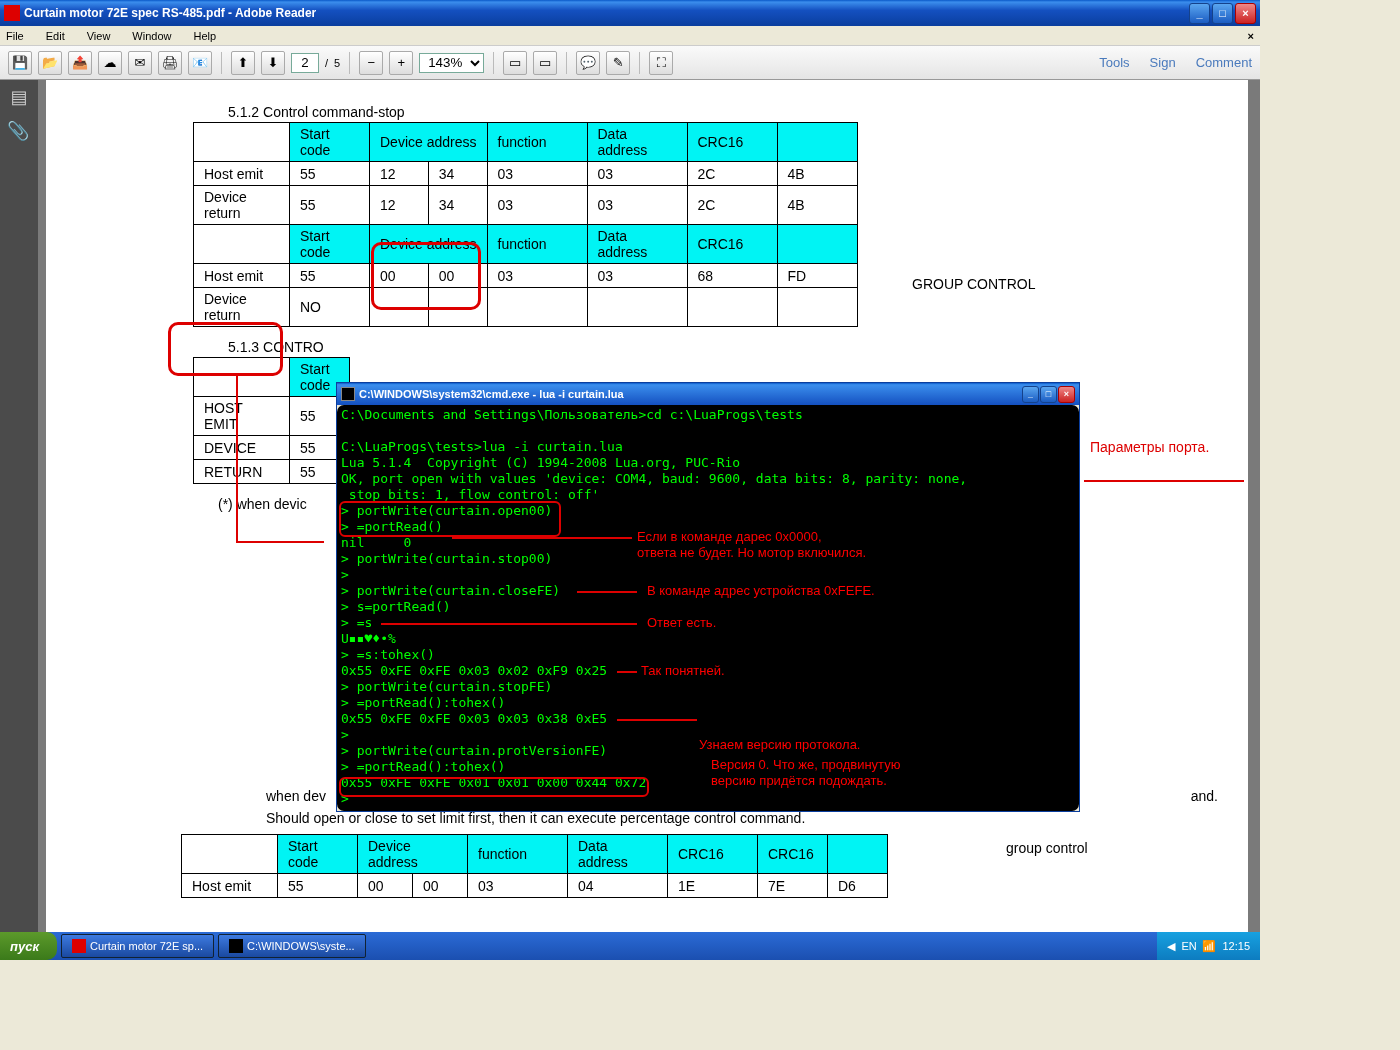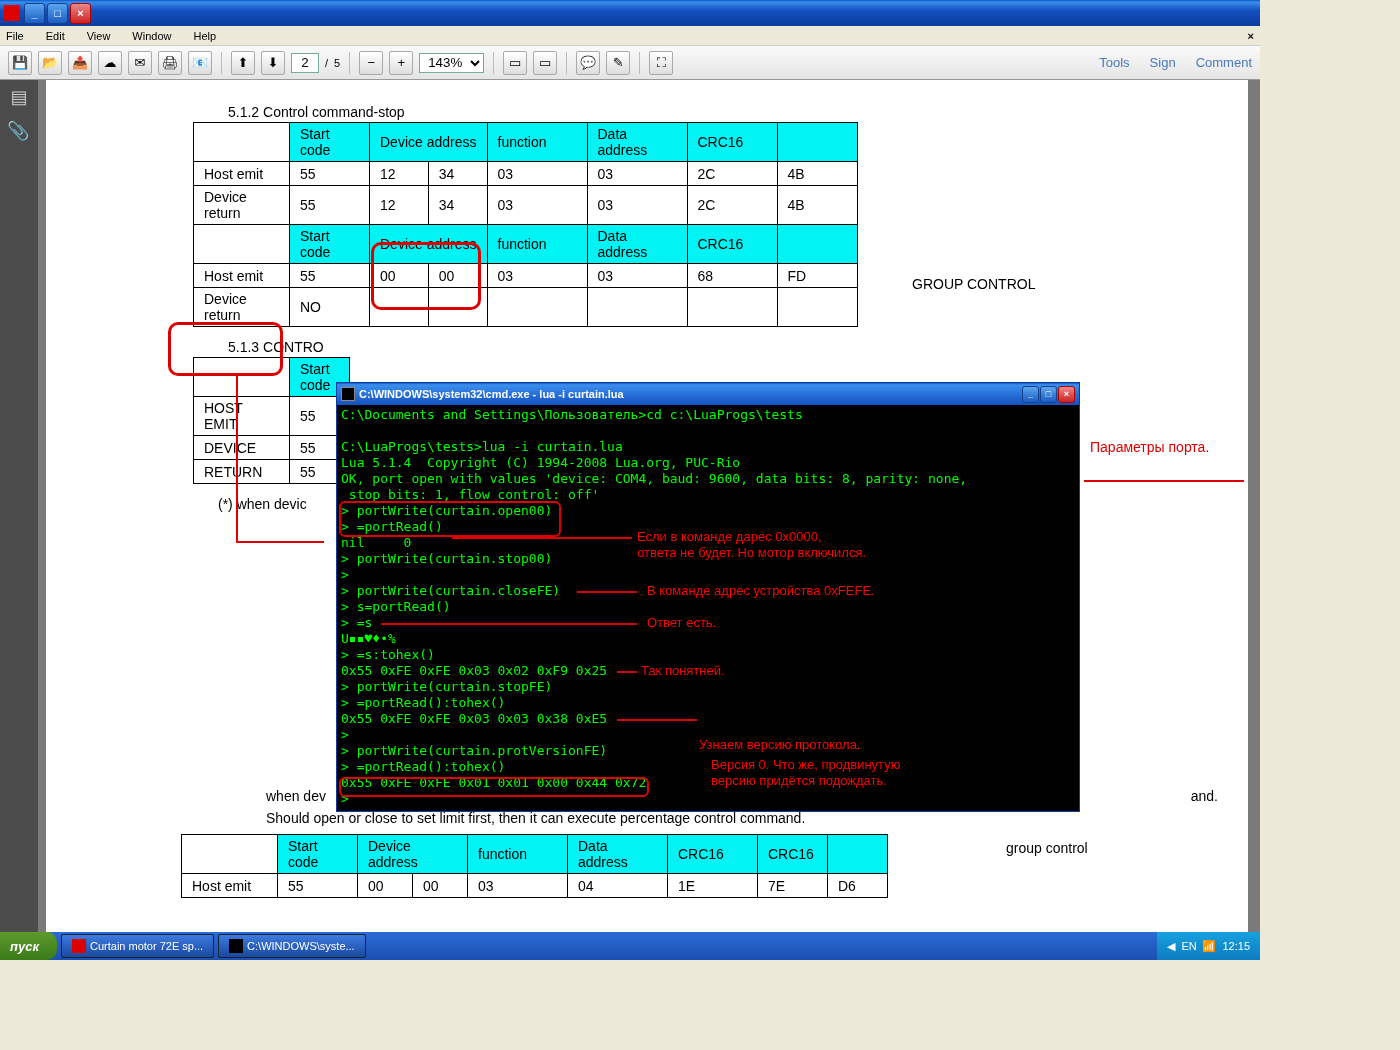--- a/index.html
+++ b/index.html
@@ -28,35 +28,36 @@
 table.pdf .hdr td { background:#00f4f4; }
 .redbox { border:3px solid #d00; border-radius:10px; position:absolute; }
 .redtxt { color:#d00; font-family:Verdana,sans-serif; font-size:14px; position:absolute; }
 .redline { position:absolute; background:#d00; height:2px; }
 
 .cmdwin { position:absolute; left:336px; top:302px; width:744px; border:1px solid #0a3e9e; background:#ece9d8; }
 .cmdtitle { height:22px; background:linear-gradient(to bottom,#0a59c8,#3b8eed 8%,#1450c0); color:white; display:flex; align-items:center; padding:0 4px; font-size:11px; font-weight:bold; }
 .cmdtitle .cmdicon { width:14px; height:14px; background:#000; border:1px solid #888; margin-right:4px; }
 .cmdbtns { margin-left:auto; display:flex; gap:1px; }
 .cmdbtns .winbtn { width:17px; height:17px; font-size:9px; line-height:14px; }
-.cmdbody { background:#000; color:#0f0; font-family:'Lucida Console',monospace; font-size:13px; padding:2px 4px; line-height:16px; white-space:pre; height:406px; overflow:hidden; position:relative; }
+.cmdbody { background:#000; color:#0f0; font-family:'Lucida Console',monospace; font-size:13px; padding:2px 4px; line-height:16px; white-space:pre; height:406px; overflow:hidden; position:relative;border-radius:7px; }
 .cmdbody .ann { color:#f00; position:absolute; font-family:Verdana,sans-serif; font-size:13px; }
 .cmdbody .annline { position:absolute; background:#d00; height:2px; }
 .cmdbody .rbox { border:2px solid #d00; border-radius:6px; position:absolute; }
 
 .taskbar { position:absolute; bottom:0; left:0; right:0; height:28px; background:linear-gradient(#2b6bd6,#1b4fb0); display:flex; align-items:center; }
 .start { height:28px; padding:0 18px 0 10px; background:linear-gradient(#5c9a2b,#3b7a1a); color:white; font-weight:bold; font-style:italic; display:flex; align-items:center; border-radius:0 10px 10px 0; font-size:13px; }
 .taskbtn { height:24px; background:linear-gradient(#3d7ae0,#1a49a0); border:1px solid #123; margin-left:4px; padding:0 10px; color:white; display:flex; align-items:center; font-size:11px; border-radius:2px; gap:4px; }
 .tray { margin-left:auto; background:linear-gradient(#17a1e0,#0d7cc0); height:28px; padding:0 10px; display:flex; align-items:center; color:white; gap:6px; font-size:11px;}
 </style>
 </head>
 <body>
 
 <div class="titlebar">
   <span class="icon"></span>
+  <span class="title">Curtain motor 72E  spec RS-485.pdf - Adobe Reader</span>
   <div class="winbtns">
     <div class="winbtn">_</div>
     <div class="winbtn">□</div>
     <div class="winbtn close">×</div>
   </div>
 </div>
 
 <div class="menubar">
   <span>File</span>
   <span>Edit</span>

